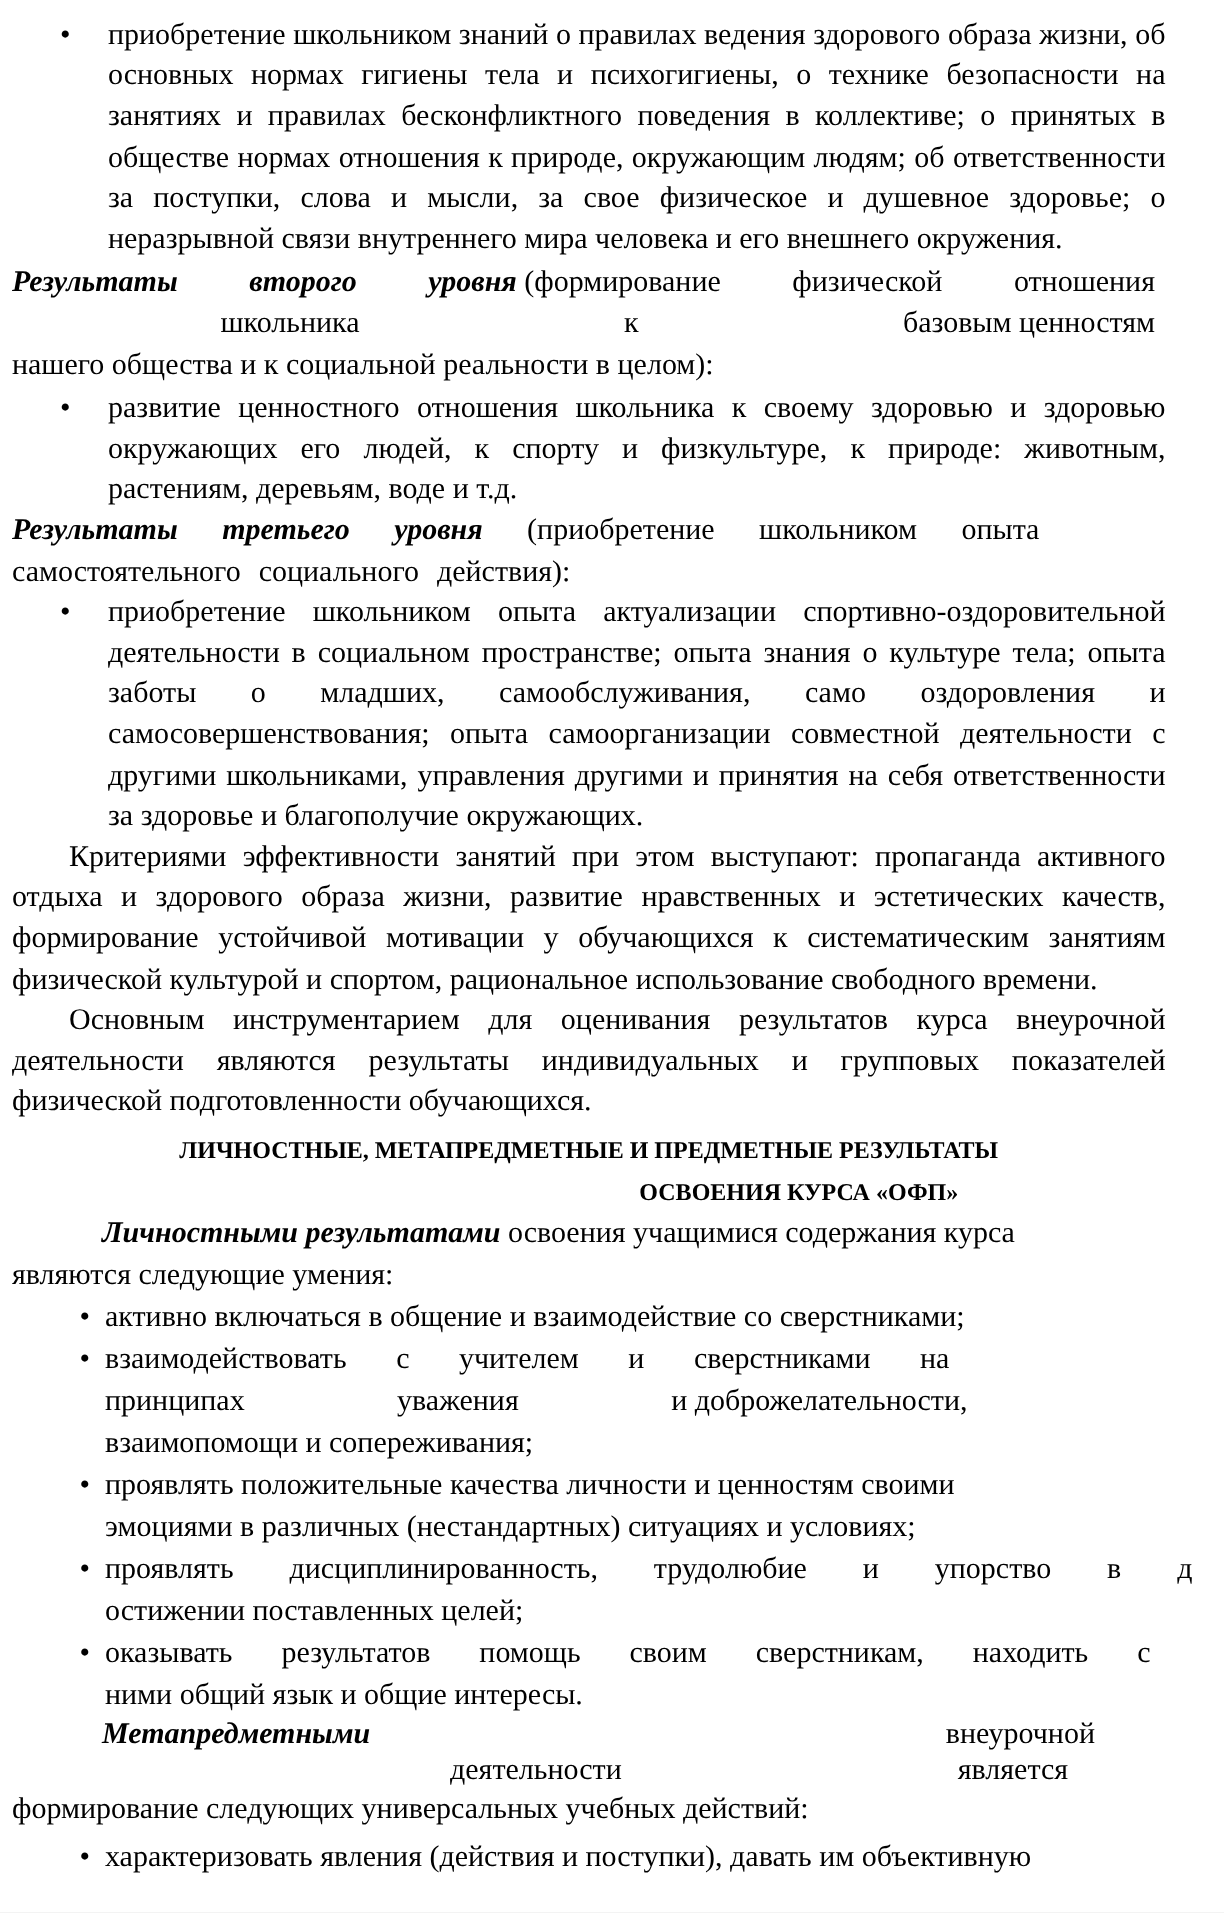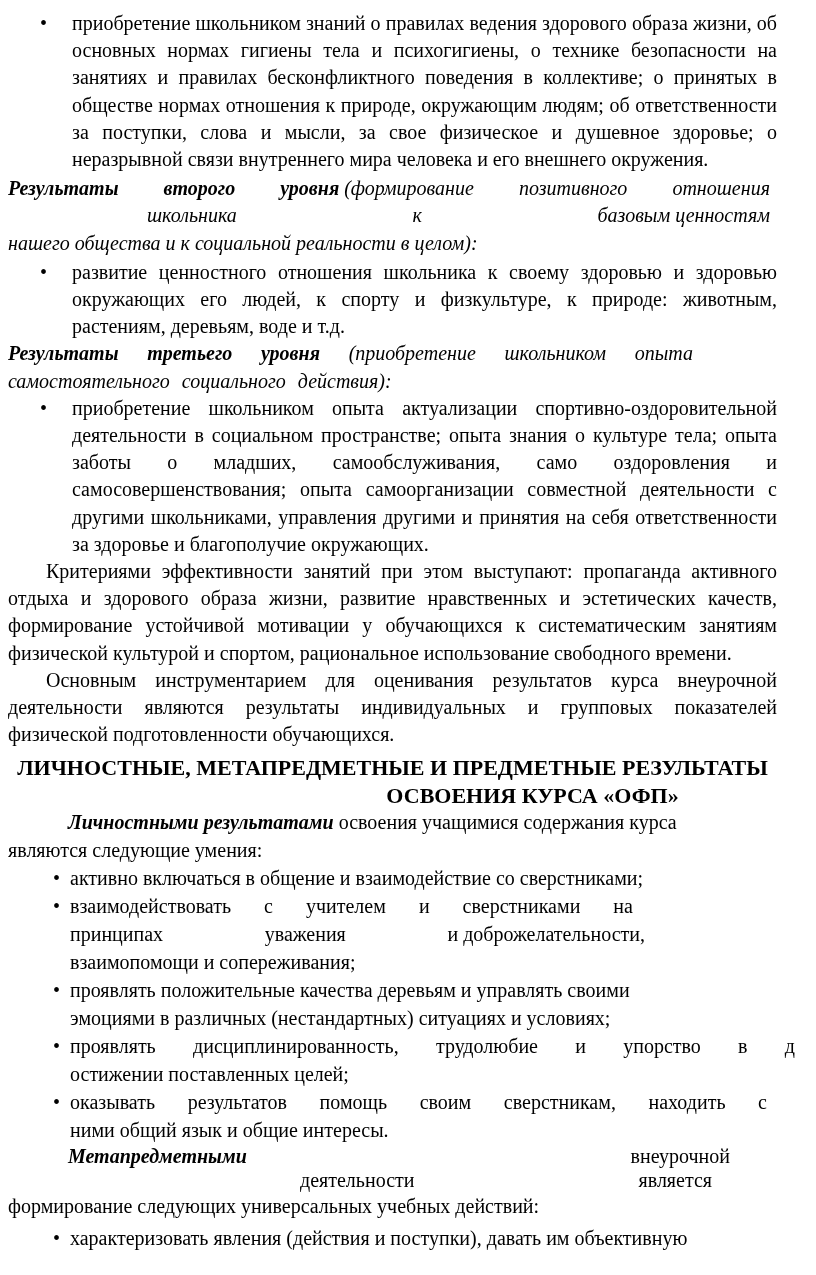--- a/index.html
+++ b/index.html
@@ -11,37 +11,37 @@
     color:#000;
     font-family:"Liberation Serif","DejaVu Serif",serif;
     font-size:20px;
     line-height:27.2px;
     overflow:hidden;
     box-sizing:border-box;
     padding:8px 39px 0 8px;
   }
   .just{text-align:justify;}
   .bi{font-weight:bold;font-style:italic;}
-  .it{font-style:italic;}
+  .it{}
 
   
   .li1{position:relative;margin-left:64px;width:705px;}
   .li1 .blt{position:absolute;left:-32px;top:0;}
 
   
   .fl{display:flex;justify-content:space-between;white-space:nowrap;}
 
   .lvl2-l1{width:762px;margin-top:2px;}
   .lvl2-l2{width:623px;margin-left:139px;text-align:center;}
   .lvl3-l1{width:685px;}
   .lvl3-l2{word-spacing:7px;}
 
   .para{width:769px;text-indent:38px;}
 
-  .heading{width:769px;font-size:22px;font-weight:bold;line-height:27.5px;margin-top:6px;}
+  .heading{width:769px;font-size:16px;font-weight:bold;line-height:27.5px;margin-top:6px;}
   .heading .h2{padding-left:280px;}
   .heading div{text-align:center;}
 
   .lead-line{text-indent:60px;}
 
   
   .li2{position:relative;margin-left:62px;line-height:28px;}
   .li2 .blt{position:absolute;left:-17px;top:0;}
   .s2l1{width:563px;text-align:center;}
   .s2l2{width:575px;}
@@ -59,21 +59,21 @@
 
   <div class="li1 just" style="margin-top:2px;">
     <span class="blt">•</span>
     <span>приобретение школьником знаний о правилах ведения здорового образа жизни, об основных нормах гигиены тела и психогигиены, о технике безопасности на занятиях и правилах бесконфликтного поведения в коллективе; о принятых в обществе нормах отношения к природе, окружающим людям; об ответственности за поступки, слова и мысли, за свое физическое и душевное здоровье; о неразрывной связи внутреннего мира человека и его внешнего окружения.</span>
   </div>
 
   <div class="fl lvl2-l1">
     <span class="bi">Результаты</span>
     <span class="bi">второго</span>
     <span><span class="bi">уровня</span><span class="it"> (формирование</span></span>
-    <span class="it">позитивного</span>
+    <span class="it">физической</span>
     <span class="it">отношения</span>
   </div>
   <div class="fl lvl2-l2 it">
     <span>школьника</span>
     <span>к</span>
     <span>базовым ценностям</span>
   </div>
   <div class="it">нашего общества и к социальной реальности в целом):</div>
 
   <div class="li1 just" style="margin-top:2px;">
@@ -125,21 +125,21 @@
     <div class="fl s2l2">
       <span>принципах</span>
       <span>уважения</span>
       <span>и доброжелательности,</span>
     </div>
     <div>взаимопомощи и сопереживания;</div>
   </div>
 
   <div class="li2">
     <span class="blt">•</span>
-    <div>проявлять положительные качества деревьям и управлять своими</div>
+    <div>проявлять положительные качества личности и ценностям своими</div>
     <div>эмоциями в различных (нестандартных) ситуациях и условиях;</div>
   </div>
 
   <div class="li2">
     <span class="blt">•</span>
     <div class="fl s4l1">
       <span>проявлять</span>
       <span>дисциплинированность,</span>
       <span>трудолюбие</span>
       <span>и</span>

